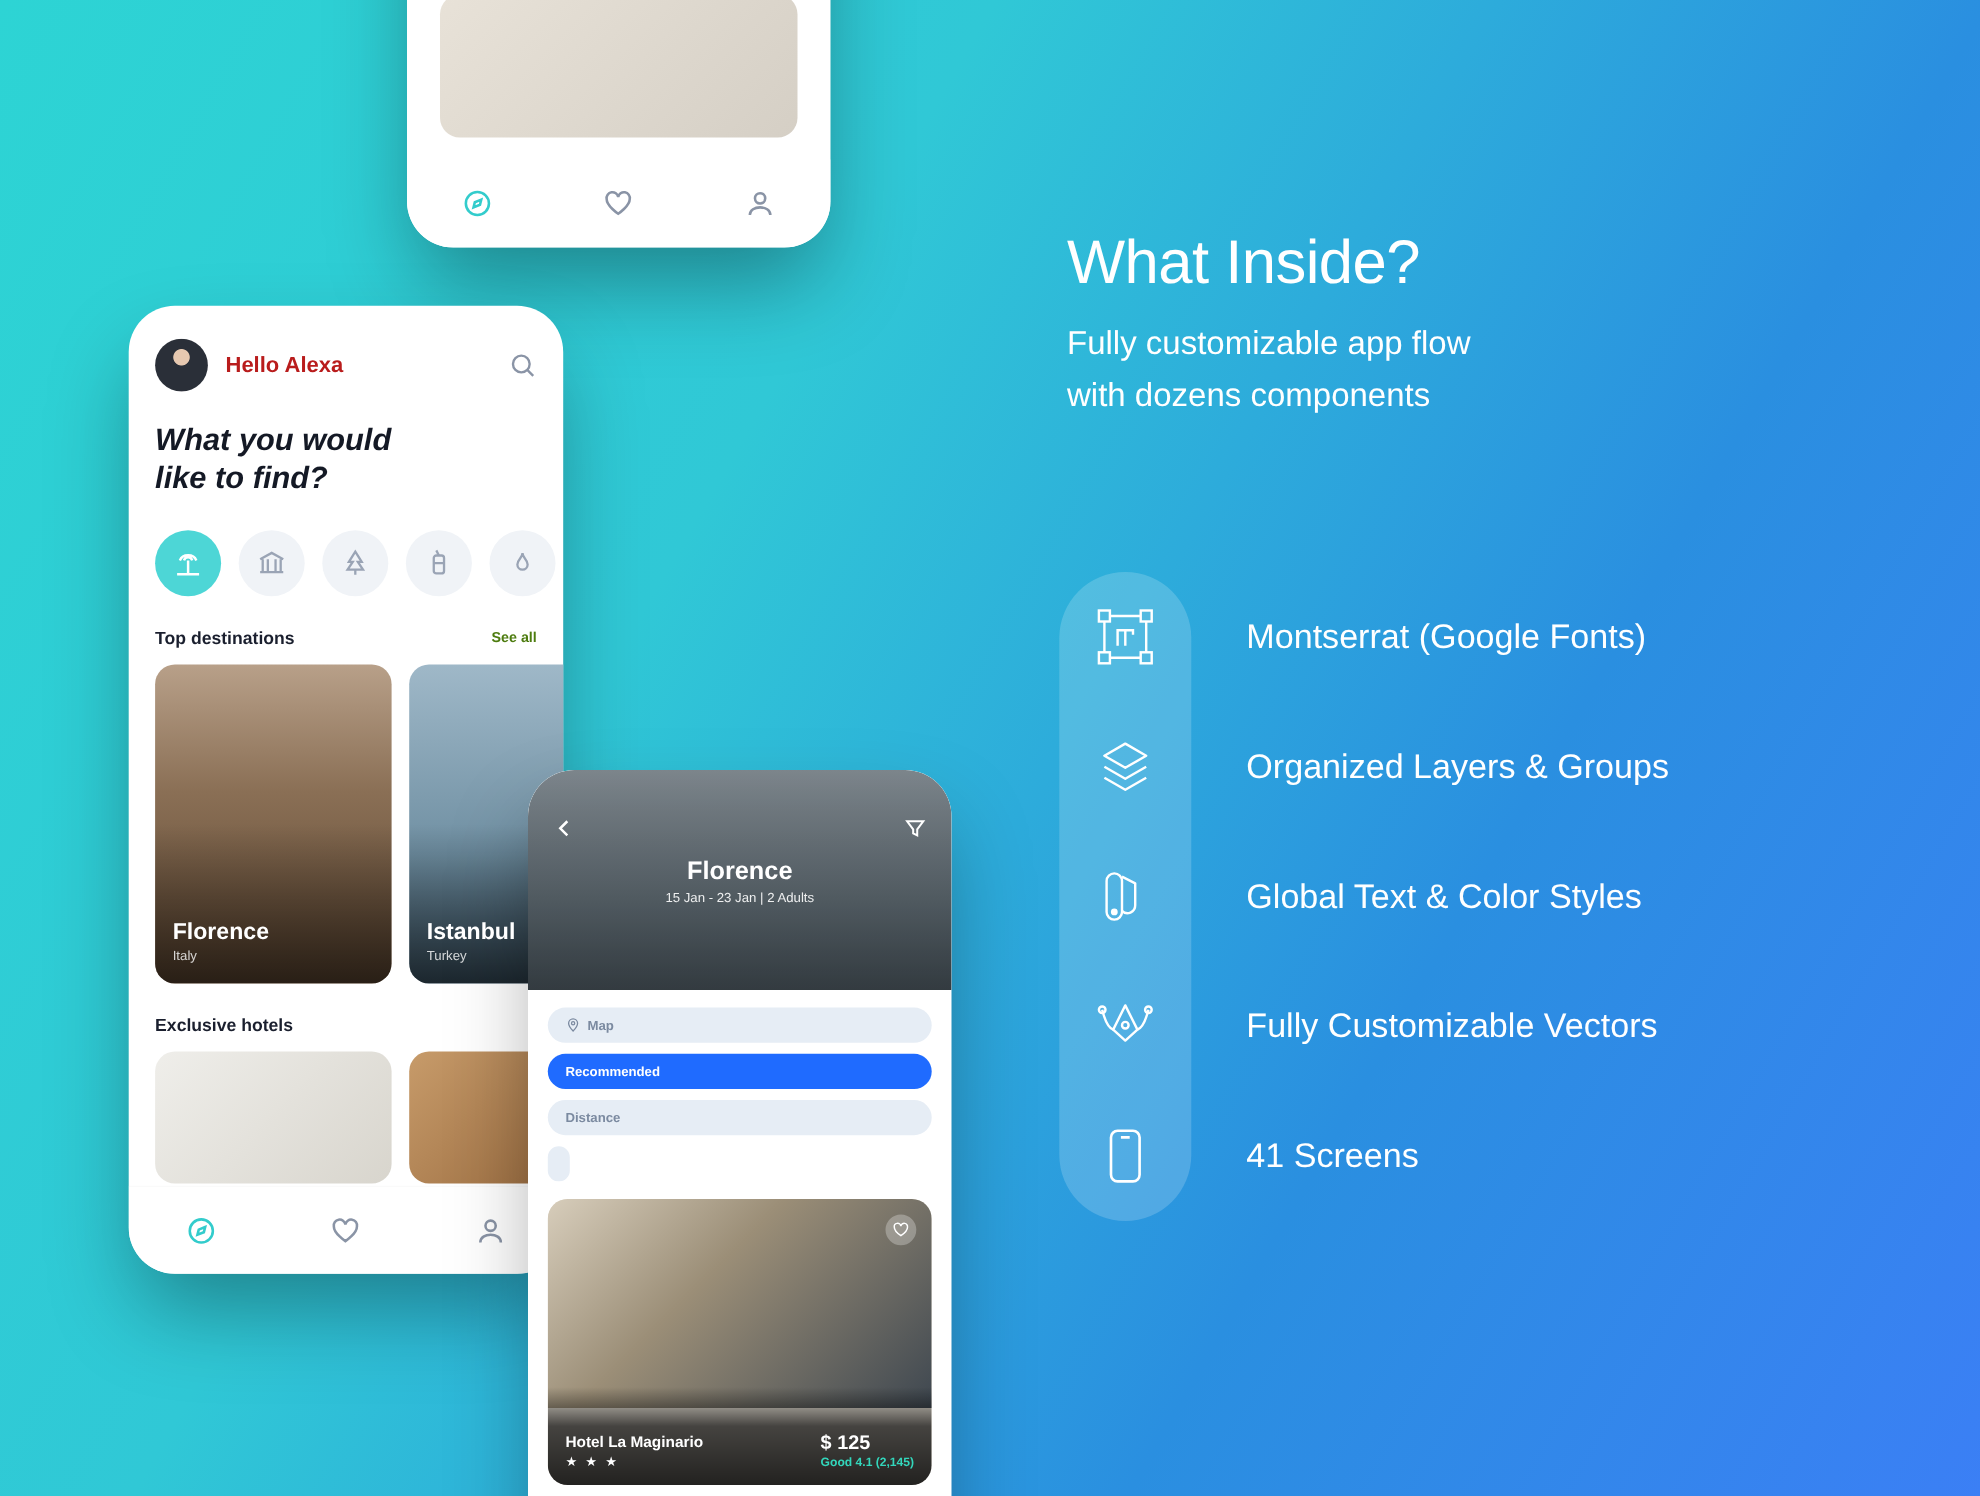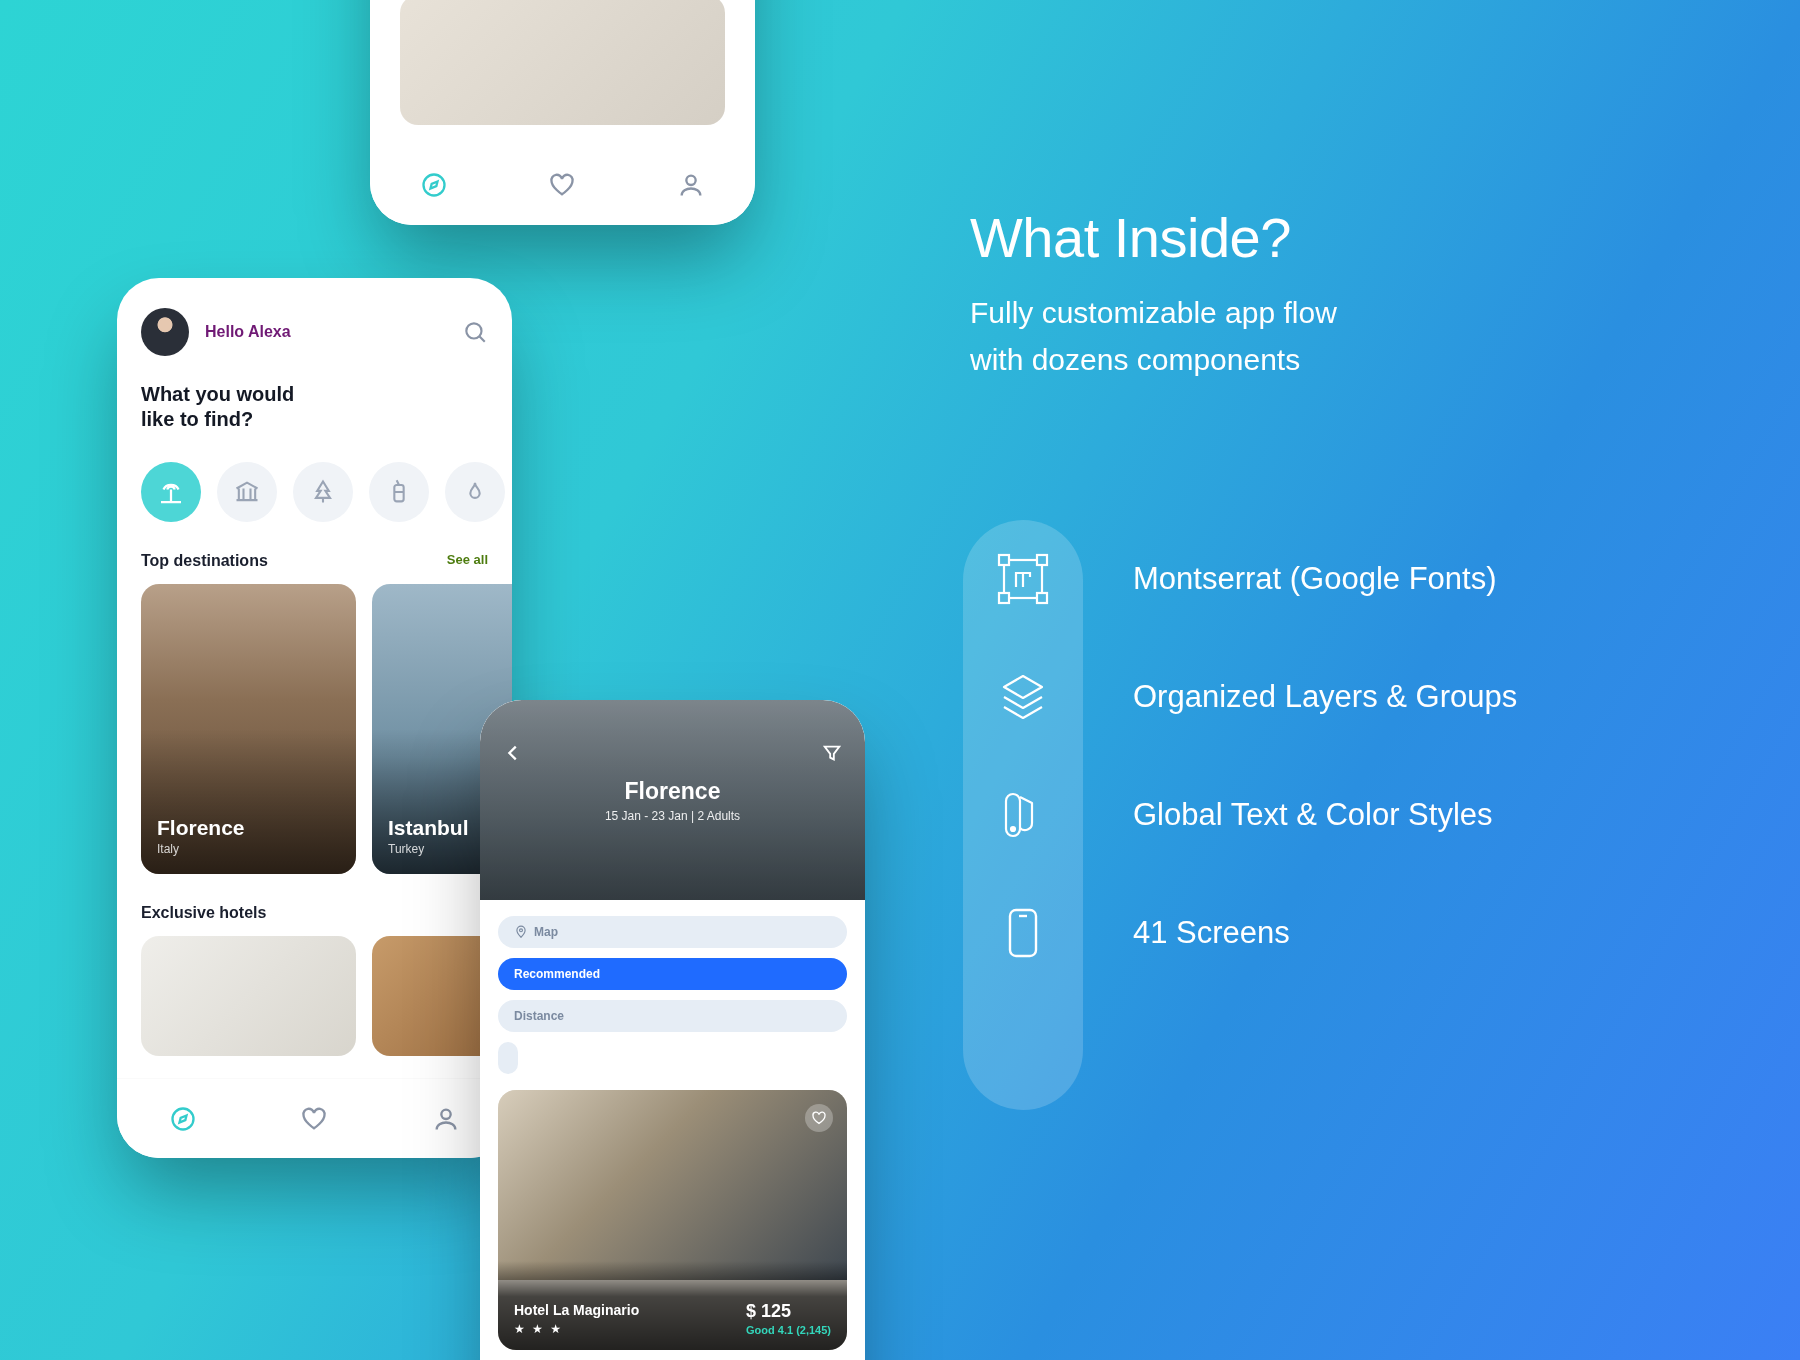--- a/index.html
+++ b/index.html
@@ -93,26 +93,26 @@
     padding: 30px 24px 0;
   }
   .header-row {
     display: flex; align-items: center; gap: 16px;
   }
   .avatar {
     width: 48px; height: 48px; border-radius: 50%;
     background: radial-gradient(circle at 50% 35%, #e6c8b0 18%, #2a2f38 20% 100%);
     background-color: #6a5c6e;
   }
-  .hello { font-size: 16px; font-weight: 600; color: #701a75; flex: 1; }
+  .hello { font-size: 20px; font-weight: 600; color: #b91c1c; flex: 1; }
   .search-icon { color: #8a94a6; }
 
   .headline {
-    font-size: 20px; font-weight: 700; color: #141925;
-    line-height: 1.25; margin-top: 26px;
+    font-size: 28px; font-weight: 700; color: #141925;
+    line-height: 1.25; margin-top: 26px; font-style: italic;
   }
 
   .cats {
     display: flex; gap: 16px; margin-top: 30px;
   }
   .cat {
     width: 60px; height: 60px; border-radius: 50%;
     background: #f0f3f7;
     display: flex; align-items: center; justify-content: center;
     color: #9aa4b5; flex-shrink: 0;
@@ -275,20 +275,33 @@
     <div class="feat-icon">
       <svg width="54" height="54" viewBox="0 0 54 54" fill="none" stroke="#fff" stroke-width="2.2" stroke-linejoin="round">
         <rect x="10" y="6" width="14" height="42" rx="7"></rect>
         <path d="M24 40 a7 7 0 0 0 12 -5 l0 -20 -12 -6"></path>
         <circle cx="17" cy="41" r="2" fill="#fff"></circle>
       </svg>
     </div>
     <div class="feat-label">Global Text &amp; Color Styles</div>
   </div>
 
+  <div class="feat-row">
+    <div class="feat-icon">
+      <svg width="54" height="54" viewBox="0 0 54 54" fill="none" stroke="#fff" stroke-width="2.2" stroke-linejoin="round">
+        <path d="M27 8 L38 30 L27 40 L16 30 Z"></path>
+        <circle cx="27" cy="26" r="3"></circle>
+        <path d="M6 12 Q10 28 16 30"></path>
+          <circle cx="6" cy="12" r="3"></circle>
+        <path d="M48 12 Q44 28 38 30"></path>
+          <circle cx="48" cy="12" r="3"></circle>
+      </svg>
+    </div>
+    <div class="feat-label">Fully Customizable Vectors</div>
+  </div>
 
   <div class="feat-row">
     <div class="feat-icon">
       <svg width="54" height="54" viewBox="0 0 54 54" fill="none" stroke="#fff" stroke-width="2.4" stroke-linejoin="round">
         <rect x="14" y="4" width="26" height="46" rx="6"></rect>
         <line x1="23" y1="10" x2="31" y2="10"></line>
       </svg>
     </div>
     <div class="feat-label">41 Screens</div>
   </div>

